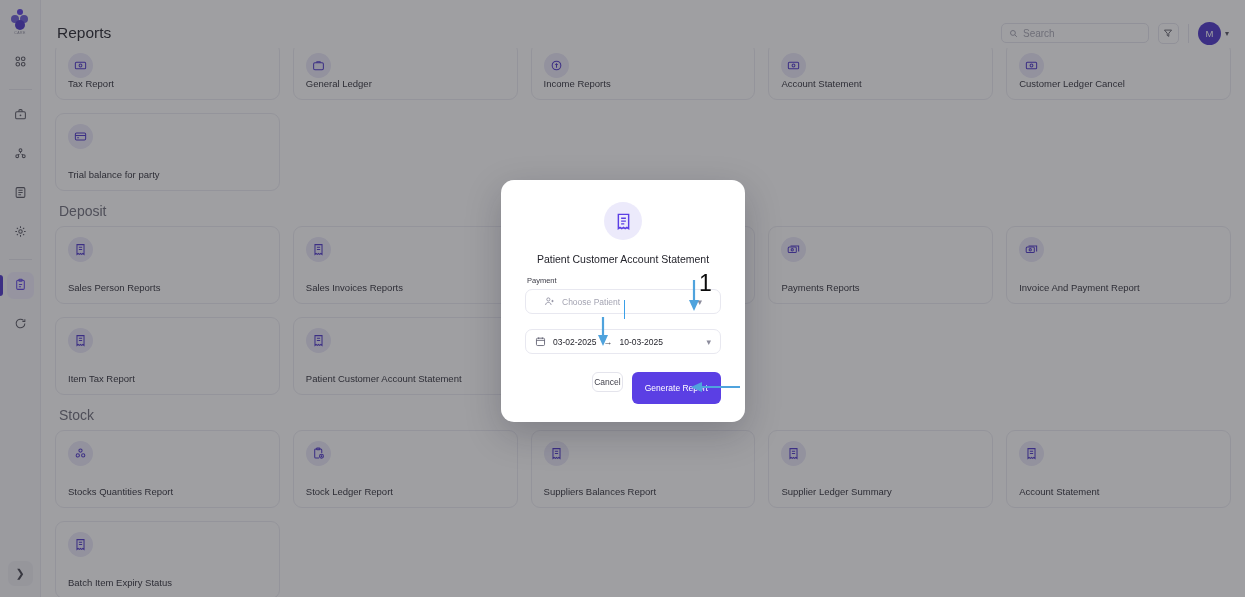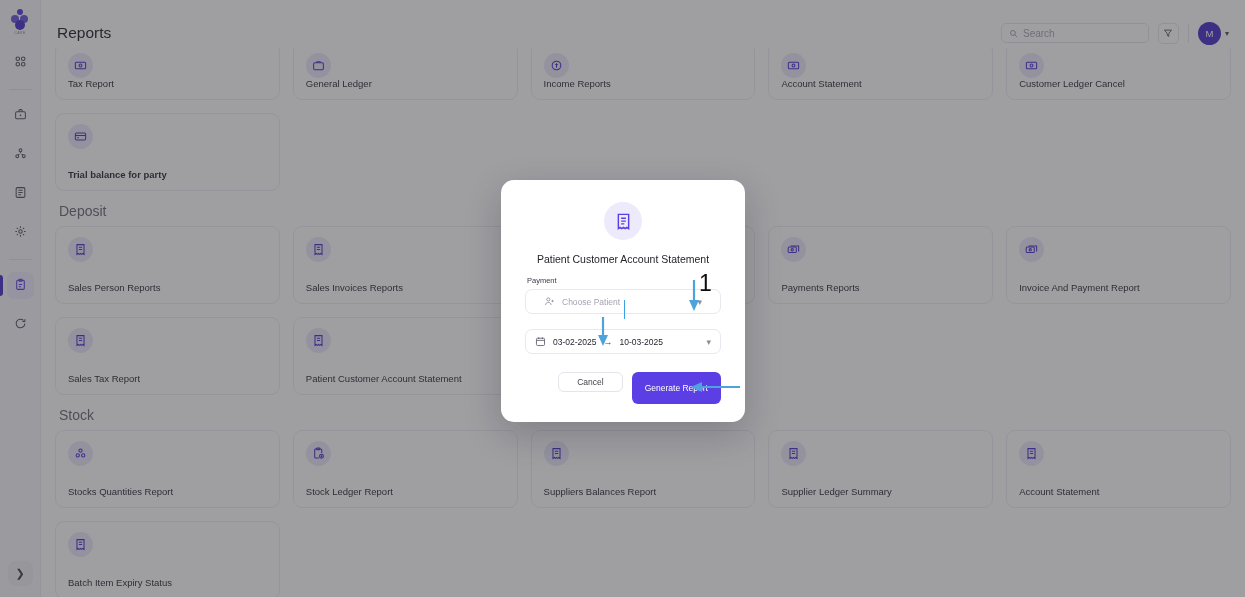--- a/index.html
+++ b/index.html
@@ -115,21 +115,21 @@
   .select-ph { font-size: 8.5px; color: #a4a4b2; flex: 1; }
   .chev { color: #8c8c9c; font-size: 9px; }
   .date-box {
     width: 100%; height: 25px; margin-top: 15px; border: 1px solid #e8e8f0;
     border-radius: 7px; display: flex; align-items: center; padding: 0 9px; gap: 7px;
   }
   .date-txt { font-size: 8.5px; color: #26262e; }
   .date-arrow { font-size: 9px; color: #44444e; }
   .btn-row { margin-top: 18px; display: flex; gap: 9px; align-self: flex-end; }
   .btn-cancel {
-    height: 20px; padding: 0 18px; border: 1px solid #e4e4ec; border-radius: 6px;
+    height: 20px; padding: 0 1px; border: 1px solid #e4e4ec; border-radius: 6px;
     background: #fff; font-size: 8.5px; color: #44444e;
     display: flex; align-items: center; justify-content: center;
   }
   .btn-generate {
     height: 20px; padding: 16px 13px; border-radius: 6px; background: #5b3fe4;
     font-size: 8.5px; color: #fff; display: flex; align-items: center; justify-content: center;
   }
 
   
   .anno { position: absolute; z-index: 80; pointer-events: none; }
@@ -306,21 +306,21 @@
           <div class="card-ico">
             <svg width="13" height="13" viewBox="0 0 24 24" fill="none" stroke="currentColor" stroke-width="1.9">
                 <rect x="2.5" y="6" width="19" height="12" rx="2"></rect>
                 <circle cx="12" cy="12" r="2.6"></circle>
               </svg>
           </div>
           <div class="card-label">Customer Ledger Cancel</div>
         </div>
       </div>
 
-      <div class="grid" style="margin-top:13px;font-weight:bold;">
+      <div class="grid" style="margin-top:13px;">
         <div class="card">
           <div class="card-ico">
             <svg width="13" height="13" viewBox="0 0 24 24" fill="none" stroke="currentColor" stroke-width="1.9">
                 <rect x="2.5" y="5.5" width="19" height="13" rx="2.2"></rect>
                 <path d="M2.5 10h19M6 14.5h3"></path>
               </svg>
           </div>
           <div class="card-label">Trial balance for party</div>
         </div>
       </div>
@@ -377,21 +377,21 @@
       </div>
 
       <div class="grid" style="margin-top:13px;">
         <div class="card">
           <div class="card-ico">
             <svg width="13" height="13" viewBox="0 0 24 24" fill="none" stroke="currentColor" stroke-width="1.9">
                 <path d="M5.5 3h13v18l-2.2-1.6-2.2 1.6-2.1-1.6-2.2 1.6L7.6 19.4 5.5 21z"></path>
                 <path d="M9 8h6M9 12h6"></path>
               </svg>
           </div>
-          <div class="card-label">Sales Tax Report</div>
+          <div class="card-label">Item Tax Report</div>
         </div>
         <div class="card">
           <div class="card-ico">
             <svg width="13" height="13" viewBox="0 0 24 24" fill="none" stroke="currentColor" stroke-width="1.9">
                 <path d="M5.5 3h13v18l-2.2-1.6-2.2 1.6-2.1-1.6-2.2 1.6L7.6 19.4 5.5 21z"></path>
                 <path d="M9 8h6M9 12h6"></path>
               </svg>
           </div>
           <div class="card-label">Patient Customer Account Statement</div>
         </div>

